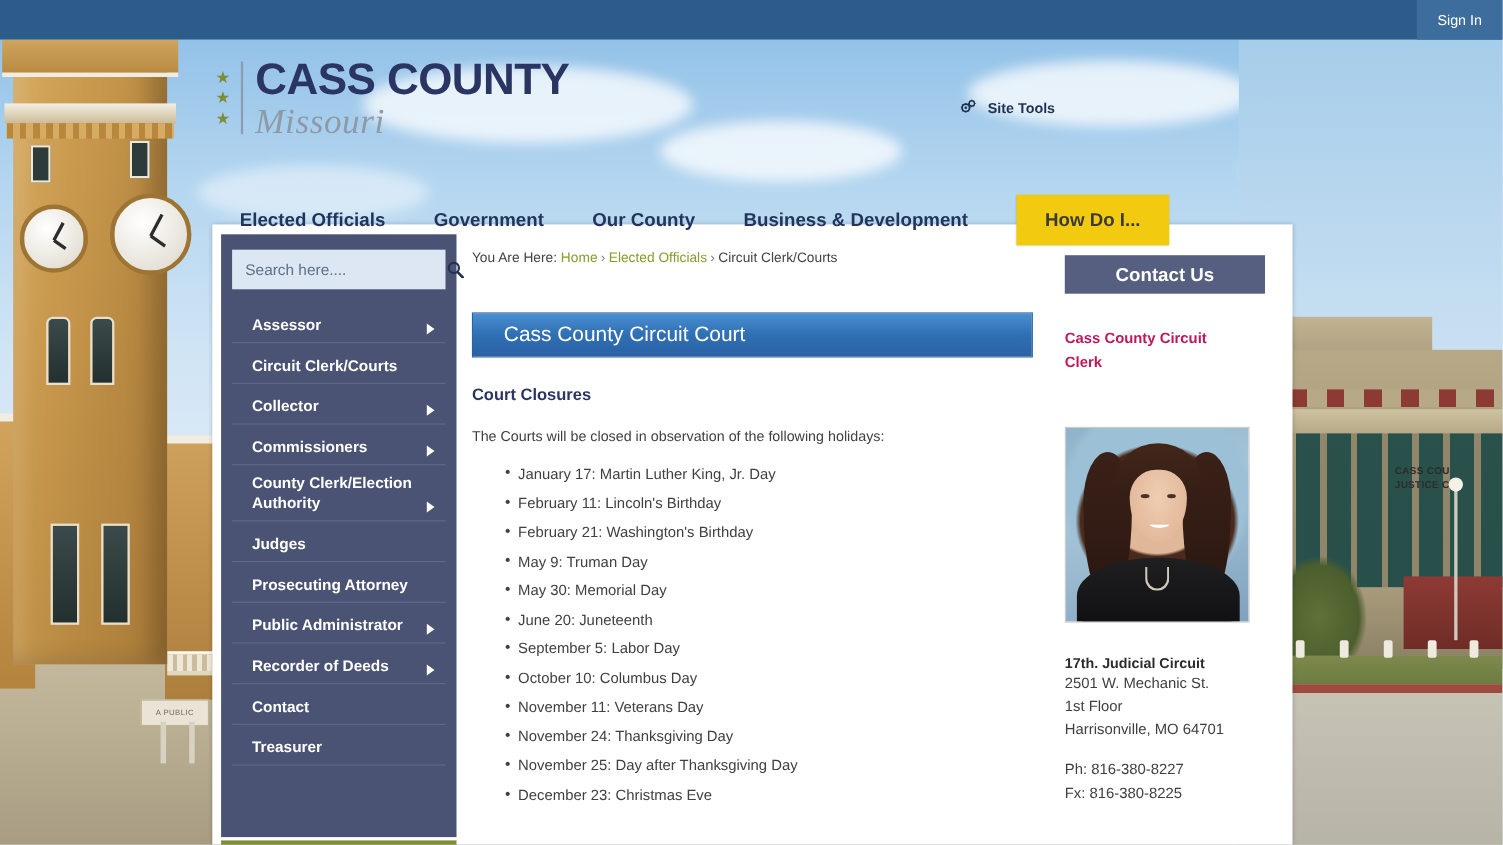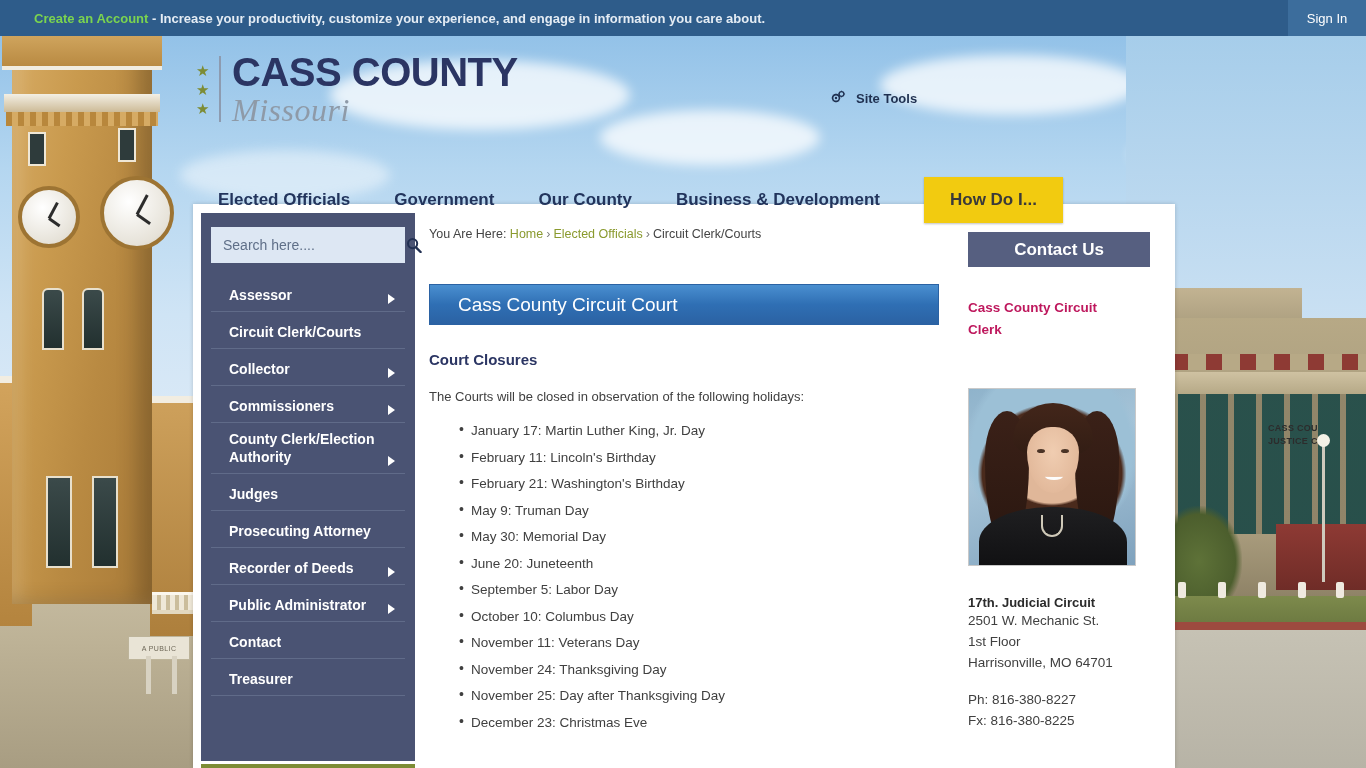--- a/index.html
+++ b/index.html
@@ -173,21 +173,21 @@
   .logo-text { display:flex; flex-direction:column; line-height:1; }
   .logo-main {
     font-size:40px; font-weight:bold; color:#2b3563; letter-spacing:-.5px;
     font-family:"Liberation Sans", sans-serif;
   }
   .logo-sub {
     font-family:"Liberation Serif", serif; font-style:italic; font-size:32px;
     color:#8e9aa8; margin-top:2px; letter-spacing:.5px;
   }
   .site-tools {
-    position:absolute; left:830px; top:53px; display:flex; align-items:center;
+    position:absolute; left:872px; top:53px; display:flex; align-items:center;
     color:#1f3050; font-size:13px; font-weight:bold; cursor:pointer;
   }
   .gear-ico { margin-right:8px; display:block; }
 
   
   .mainnav {
     position:absolute; left:196px; top:141px; display:flex; align-items:stretch; height:46px;
   }
   .navitem {
     display:flex; align-items:center; padding:0 22px;
@@ -374,23 +374,20 @@
     <div class="bollard" style="left:92px"></div>
     <div class="bollard" style="left:132px"></div>
     <div class="bollard" style="left:172px"></div>
     <div class="bollard" style="left:210px"></div>
     <div class="jc-curb"></div>
     <div class="jc-road"></div>
   </div>
 </div>
 
 <div class="topbar">
-  <div class="topbar-msg">
-    <span class="acct">Create an Account</span><span class="rest"> - Increase your productivity, customize your experience, and engage in information you care about.</span>
-  </div>
   <div class="signin">Sign In</div>
 </div>
 
 <div class="header">
   <div class="logo">
     <div class="stars">
       <div class="star">★</div>
       <div class="star">★</div>
       <div class="star">★</div>
     </div>
@@ -457,25 +454,25 @@
           <span class="lbl">County Clerk/Election Authority</span>
           <span class="arrow"></span>
         </div>
         <div class="menu-item">
           <span class="lbl">Judges</span>
         </div>
         <div class="menu-item">
           <span class="lbl">Prosecuting Attorney</span>
         </div>
         <div class="menu-item">
+          <span class="lbl">Public Administrator</span>
+          <span class="arrow"></span>
+        </div>
+        <div class="menu-item">
           <span class="lbl">Recorder of Deeds</span>
-          <span class="arrow"></span>
-        </div>
-        <div class="menu-item">
-          <span class="lbl">Public Administrator</span>
           <span class="arrow"></span>
         </div>
         <div class="menu-item">
           <span class="lbl">Contact</span>
         </div>
         <div class="menu-item">
           <span class="lbl">Treasurer</span>
         </div>
       </div>
   </div>

